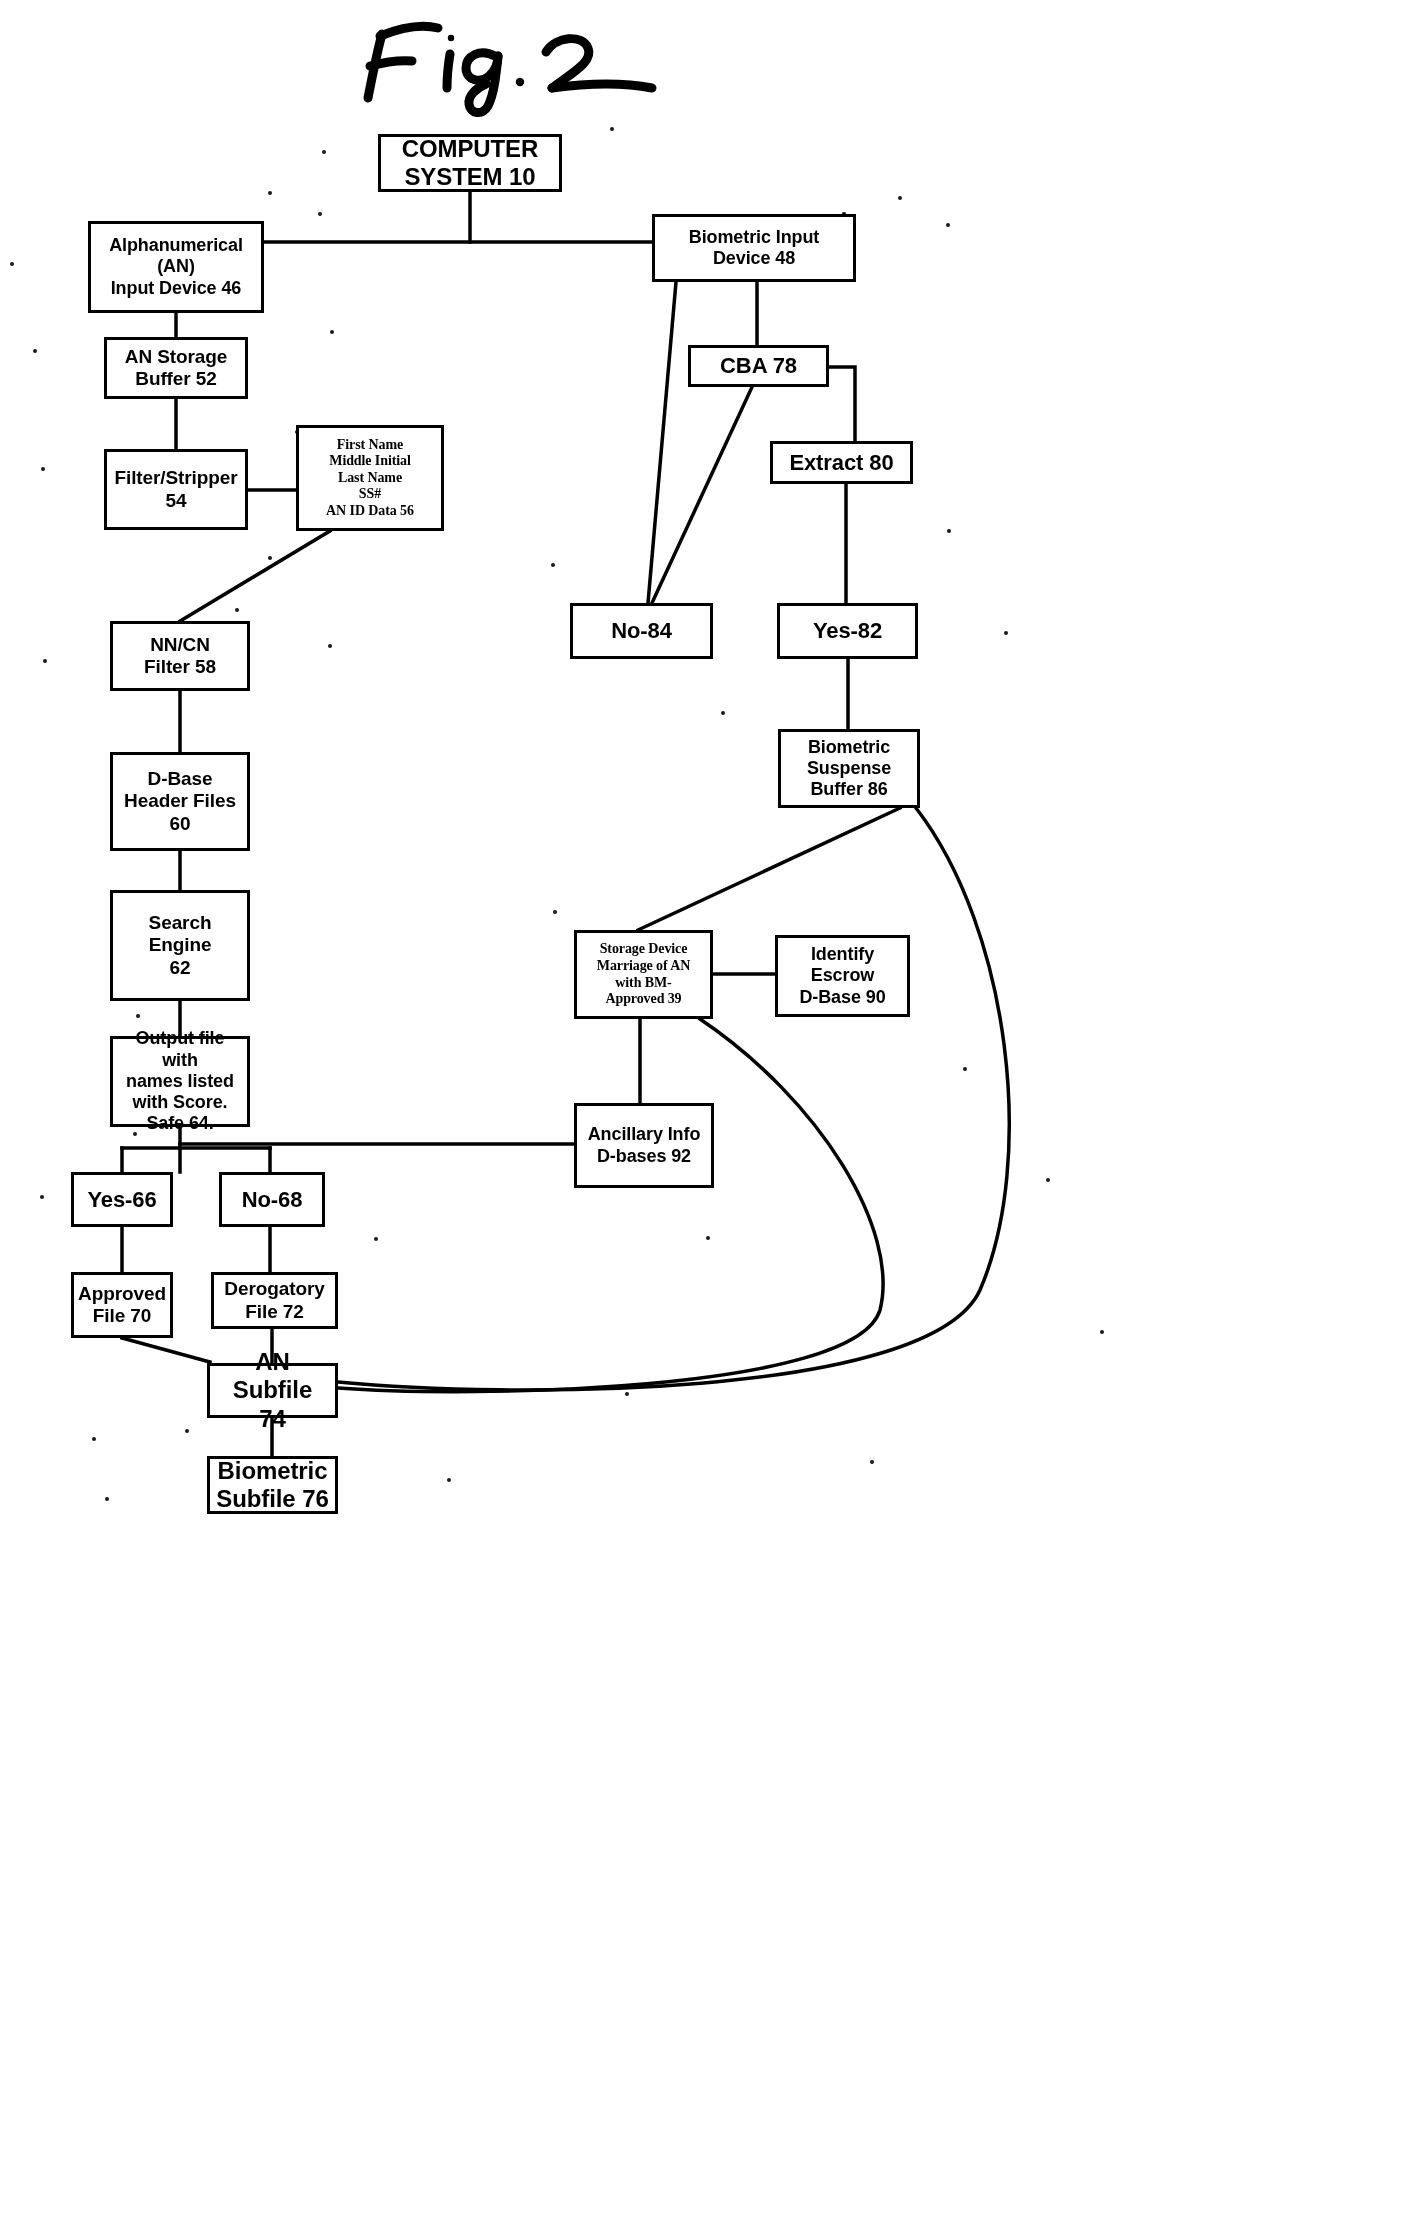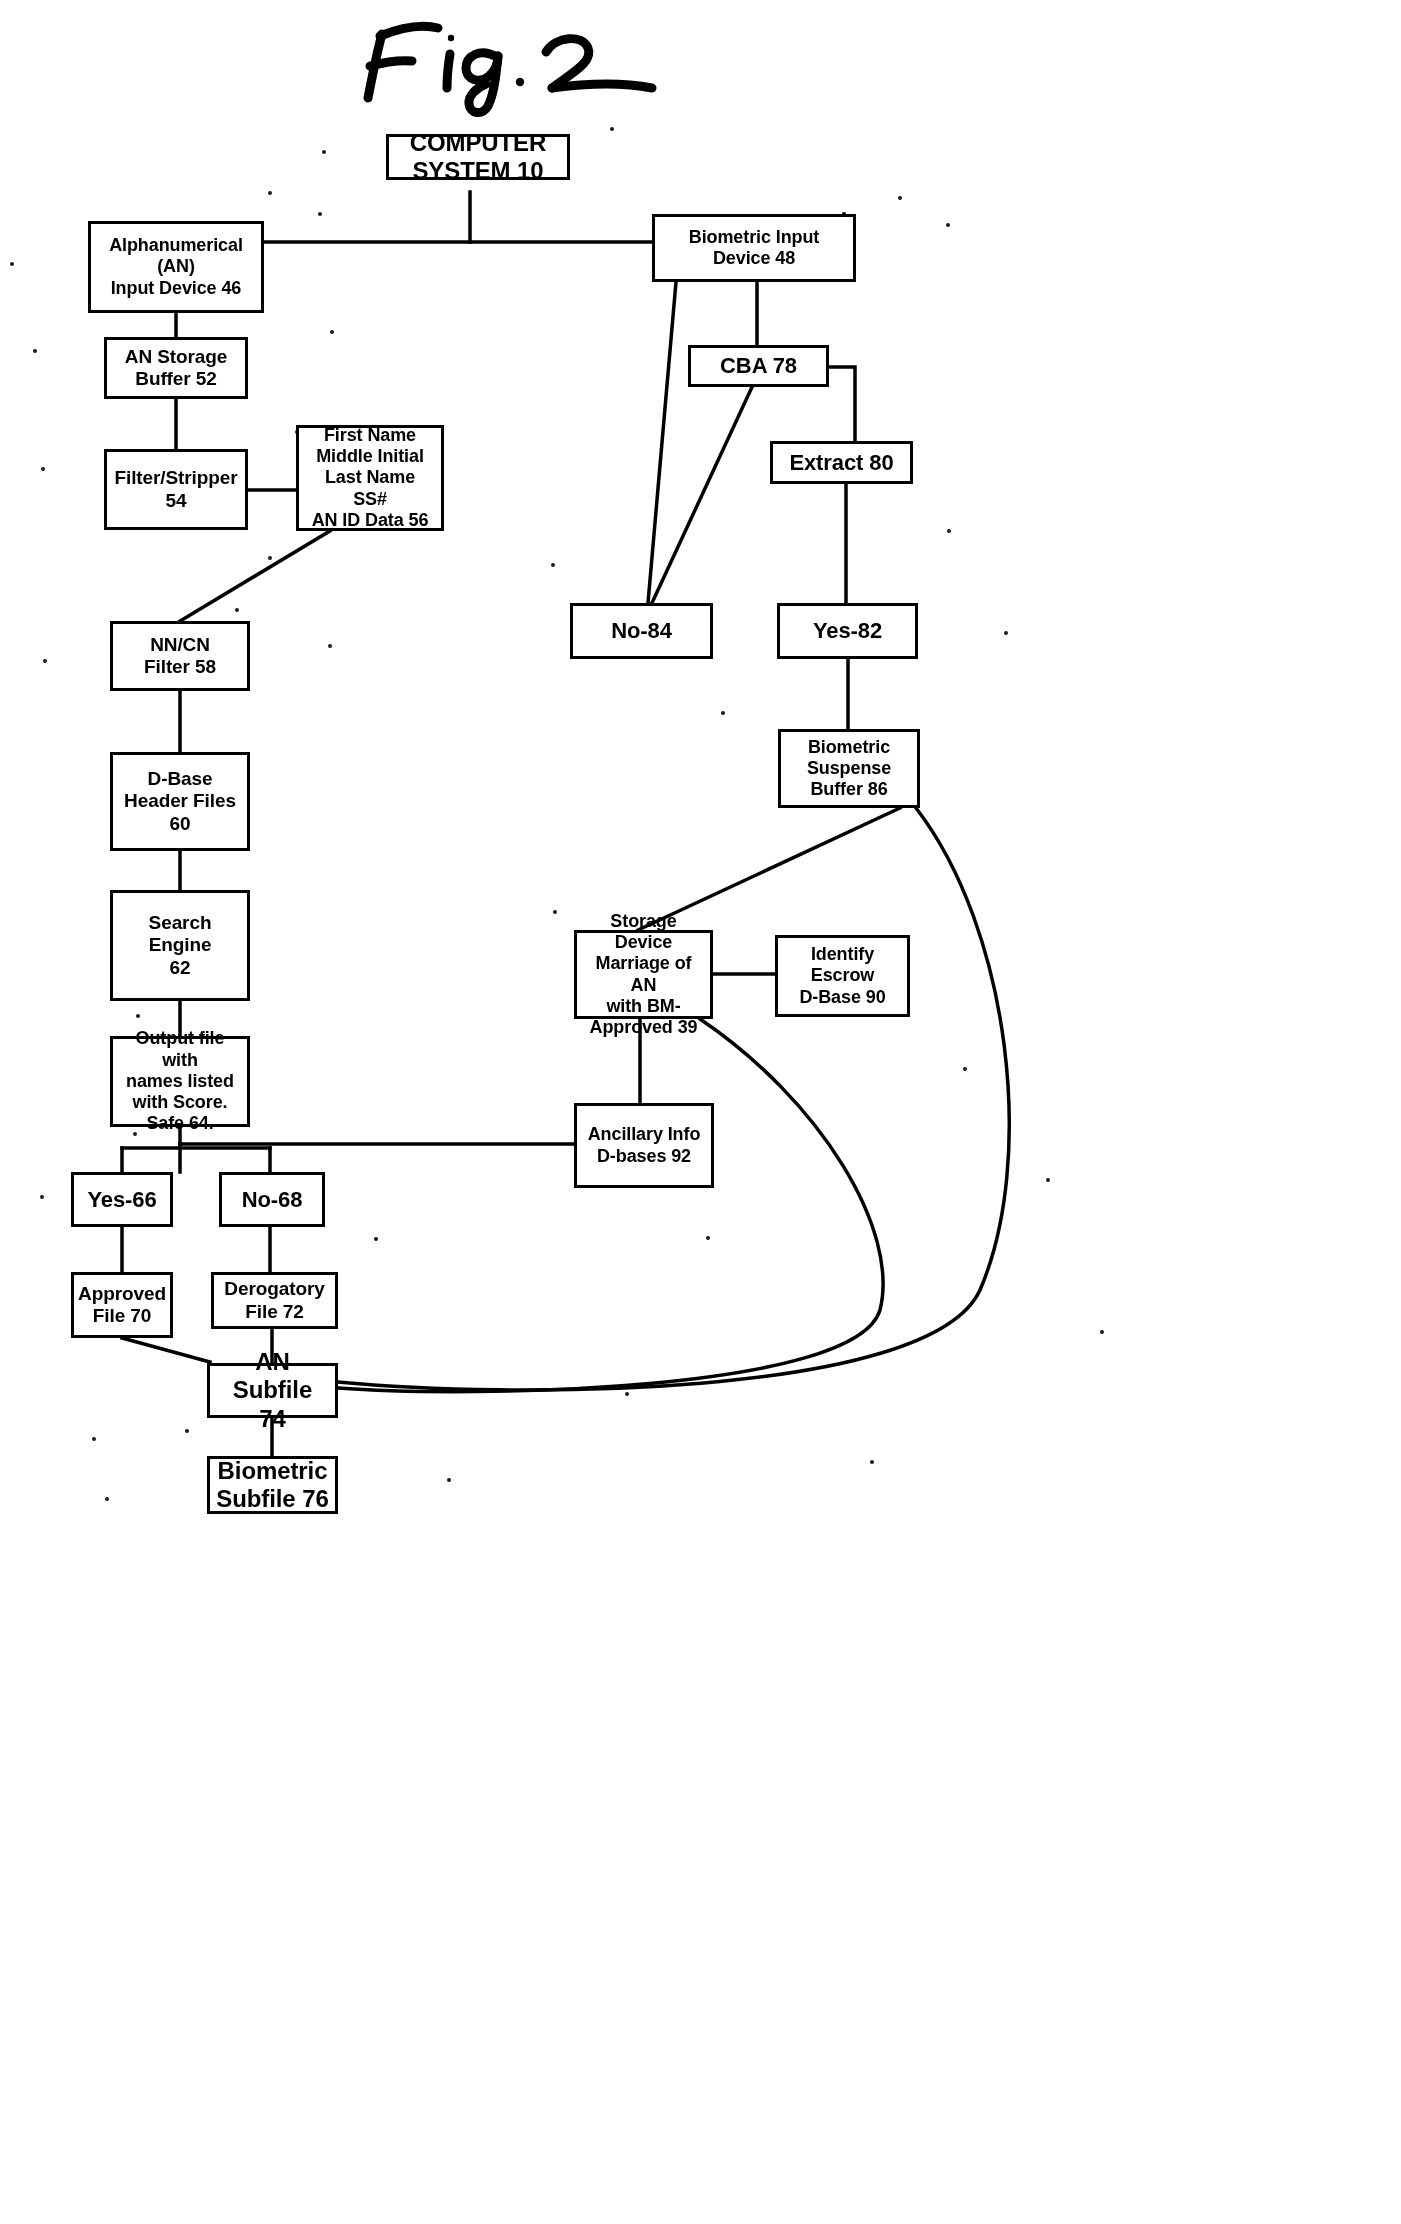--- a/index.html
+++ b/index.html
@@ -43,21 +43,21 @@
     align-items: center;
     justify-content: center;
     text-align: center;
     color: #000;
     font-weight: bold;
     line-height: 1.18;
     letter-spacing: -0.1px;
     z-index: 3;
   }
   .node .label { padding: 0 4px; white-space: pre-line; }
-  .f17 { font-size: 18px; }
+  .f17 { font-size: 14px; font-family: Liberation Serif, serif; }
   .f18 { font-size: 18px; }
   .f19 { font-size: 19px; }
   .f20 { font-size: 24px; }
   .f22 { font-size: 22px; }
   .f24 { font-size: 24px; }
   .speck {
     position: absolute;
     background: #1a1a1a;
     border-radius: 50%;
     z-index: 1;
@@ -188,21 +188,21 @@
       <span class="speck" style="left: 185px; top: 1429px; width: 4px; height: 4px;"></span>
       <span class="speck" style="left: 92px; top: 1437px; width: 4px; height: 4px;"></span>
       <span class="speck" style="left: 1100px; top: 1330px; width: 4px; height: 4px;"></span>
       <span class="speck" style="left: 625px; top: 1392px; width: 4px; height: 4px;"></span>
       <span class="speck" style="left: 447px; top: 1478px; width: 4px; height: 4px;"></span>
       <span class="speck" style="left: 105px; top: 1497px; width: 4px; height: 4px;"></span>
       <span class="speck" style="left: 870px; top: 1460px; width: 4px; height: 4px;"></span>
     </div>
 
   <div id="node-layer">
-      <div class="node f24" style="left: 378px; top: 134px; width: 184px; height: 46px; margin-left: 8px;">
+      <div class="node f24" style="left: 378px; top: 134px; width: 184px; height: 58px;">
         <div class="label">COMPUTER
 SYSTEM 10</div>
       </div>
       <div class="node f18" style="left: 88px; top: 221px; width: 176px; height: 92px;">
         <div class="label">Alphanumerical
 (AN)
 Input Device 46</div>
       </div>
       <div class="node f18" style="left: 652px; top: 214px; width: 204px; height: 68px;">
         <div class="label">Biometric Input

